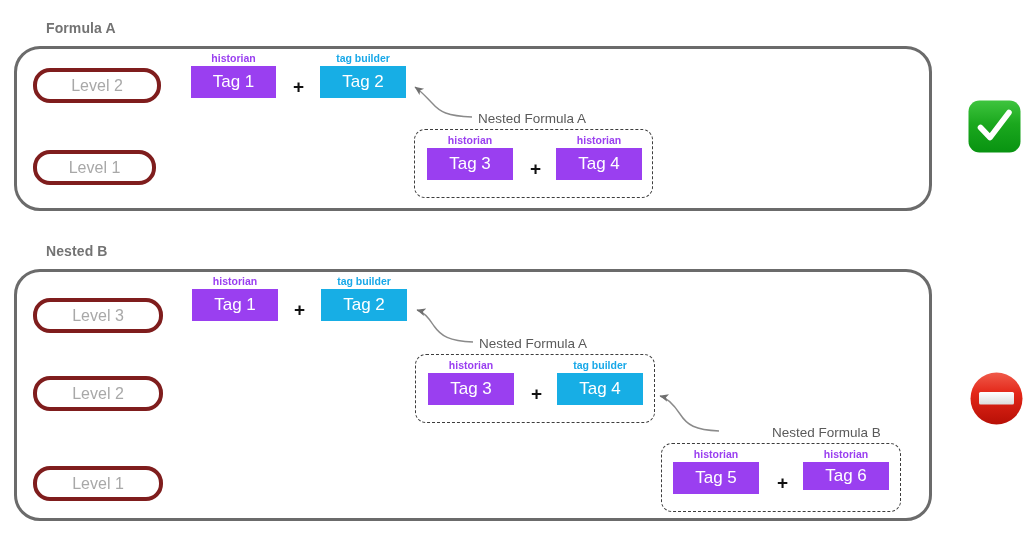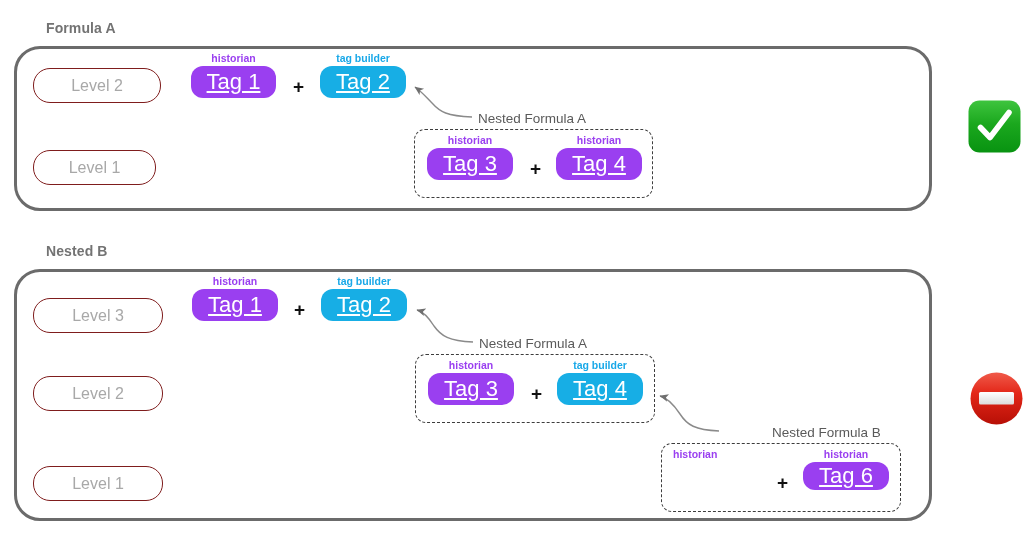--- a/index.html
+++ b/index.html
@@ -37,21 +37,21 @@
     position: absolute;
     border: 3px solid #6b6b6b;
     border-radius: 26px;
     background: #ffffff;
     box-sizing: border-box;
   }
 
   
   .level-pill {
     position: absolute;
-    border: 1px solid #7f1d1d;
+    border: 4px solid #7f1d1d;
     border-radius: 17px;
     background: #ffffff;
     box-sizing: border-box;
     display: flex;
     align-items: center;
     justify-content: center;
     color: #a8a8a8;
     font-size: 16px;
     white-space: nowrap;
   }
@@ -67,29 +67,28 @@
     font-size: 10.5px;
     font-weight: bold;
     line-height: 12px;
     margin-bottom: 2px;
     white-space: nowrap;
   }
   .tag-kind.historian { color: #9a3ff0; }
   .tag-kind.tagbuilder { color: #18a8e8; }
 
   .tag-chip {
-    border-radius: 12px;
+    border-radius: 0;
     color: #ffffff;
-    font-size: 22px;
+    font-size: 17px;
     display: flex;
     align-items: center;
     justify-content: center;
     box-sizing: border-box;
     white-space: nowrap;
-    text-decoration: underline;
   }
   .tag-chip.historian { background: #9a3ff0; }
   .tag-chip.tagbuilder { background: #17aee5; }
 
   
   .plus {
     position: absolute;
     font-size: 19px;
     font-weight: bold;
     color: #111111;
@@ -212,20 +211,21 @@
     <div class="tag-kind tagbuilder">tag builder</div>
     <div class="tag-chip tagbuilder" style="width:86px; height:32px;">Tag 4</div>
   </div>
 
   <div class="callout-label" style="left:725px; top:425px;margin-left:47px;">Nested Formula B</div>
 
   <div class="nested-box" style="left:661px; top:443px; width:240px; height:69px;"></div>
 
   <div class="tag-group" style="left:673px; top:448px;">
     <div class="tag-kind historian">historian</div>
+    <div class="tag-chip historian" style="width:86px; height:32px;">Tag 5</div>
   </div>
 
   <div class="plus" style="left:777px; top:473px;">+</div>
 
   <div class="tag-group" style="left:803px; top:448px;">
     <div class="tag-kind historian">historian</div>
     <div class="tag-chip historian" style="width:86px; height:28px;">Tag 6</div>
   </div>
 
   <svg class="arrow-layer" viewBox="0 0 1032 535">

